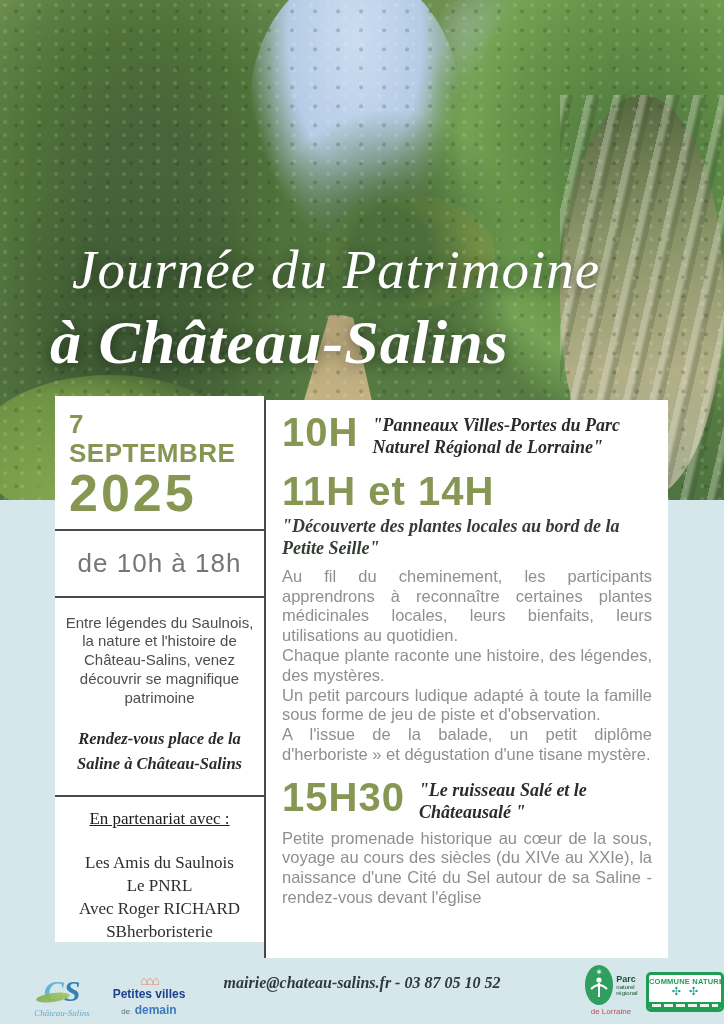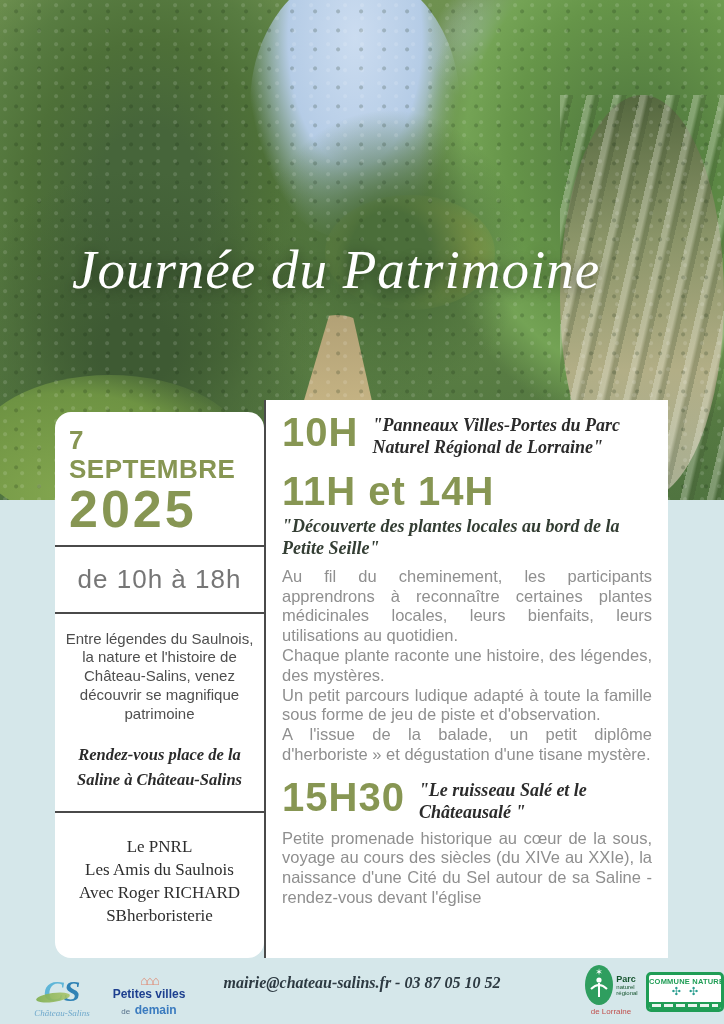--- a/index.html
+++ b/index.html
@@ -51,22 +51,22 @@
     background-size:17px 13px,23px 19px;}
 
   .title{position:absolute;left:50px;top:238px;color:#fff;
     font-family:"Liberation Serif", serif;font-style:italic;
     text-shadow:0 2px 14px rgba(0,0,0,.45);}
   .title-line1{font-size:55px;font-weight:500;padding-left:22px;letter-spacing:1px;}
   .title-line2{font-size:62px;font-weight:700;margin-top:6px;letter-spacing:1px;}
 
   
   .card-left{
-    position:absolute;left:55px;top:412px;width:209px;height:546px;
-    background:#fff;overflow:hidden;text-align:center;border-radius:16px;
+    position:absolute;left:55px;top:396px;width:209px;height:546px;
+    background:#fff;overflow:hidden;text-align:center;
   }
   .card-right{
     position:absolute;left:264px;top:400px;width:404px;height:558px;
     background:#fff;border-left:2.5px solid #4a4a4a;box-sizing:border-box;
     overflow:hidden;padding:12px 16px 16px 16px;
   }
   .hr{border:none;border-top:2px solid #4a4a4a;margin:0;}
 
   .date-block{padding:14px 12px 10px 14px;text-align:left;}
   .date-line1{font-size:26px;font-weight:800;color:#879653;letter-spacing:.5px;line-height:1.1;}
@@ -144,37 +144,39 @@
     <div class="blob p-meadow"></div>
     <div class="blob p-tree-center"></div>
     <div class="blob p-tree-left2"></div>
     <div class="p-water blob"></div>
     <div class="p-path blob"></div>
     <div class="blob p-grass"></div>
     <div class="p-speckle"></div>
 
     <div class="title">
       <div class="title-line1">Journée du Patrimoine</div>
+      <div class="title-line2">à Château-Salins</div>
     </div>
   </div>
 
   <div class="card-left">
     <div class="date-block">
       <div class="date-line1">7 SEPTEMBRE</div>
       <div class="date-line2">2025</div>
     </div>
     <hr class="hr">
     <div class="hours">de 10h à 18h</div>
     <hr class="hr">
     <div class="intro">Entre légendes du Saulnois, la nature et l'histoire de Château-Salins, venez découvrir se magnifique patrimoine</div>
     <div class="meeting">Rendez-vous place de la Saline à Château-Salins</div>
     <hr class="hr">
+    <div class="partners-heading">En partenariat avec :</div>
     <div class="partners-list">
+      <div>Les Amis du Saulnois</div>
       <div>Le PNRL</div>
-      <div>Les Amis du Saulnois</div>
       <div>Avec Roger RICHARD</div>
       <div>SBherboristerie</div>
 
     </div>
   </div>
 
   <div class="card-right">
 
     <div class="slot-row">
       <div class="time">10H</div>

